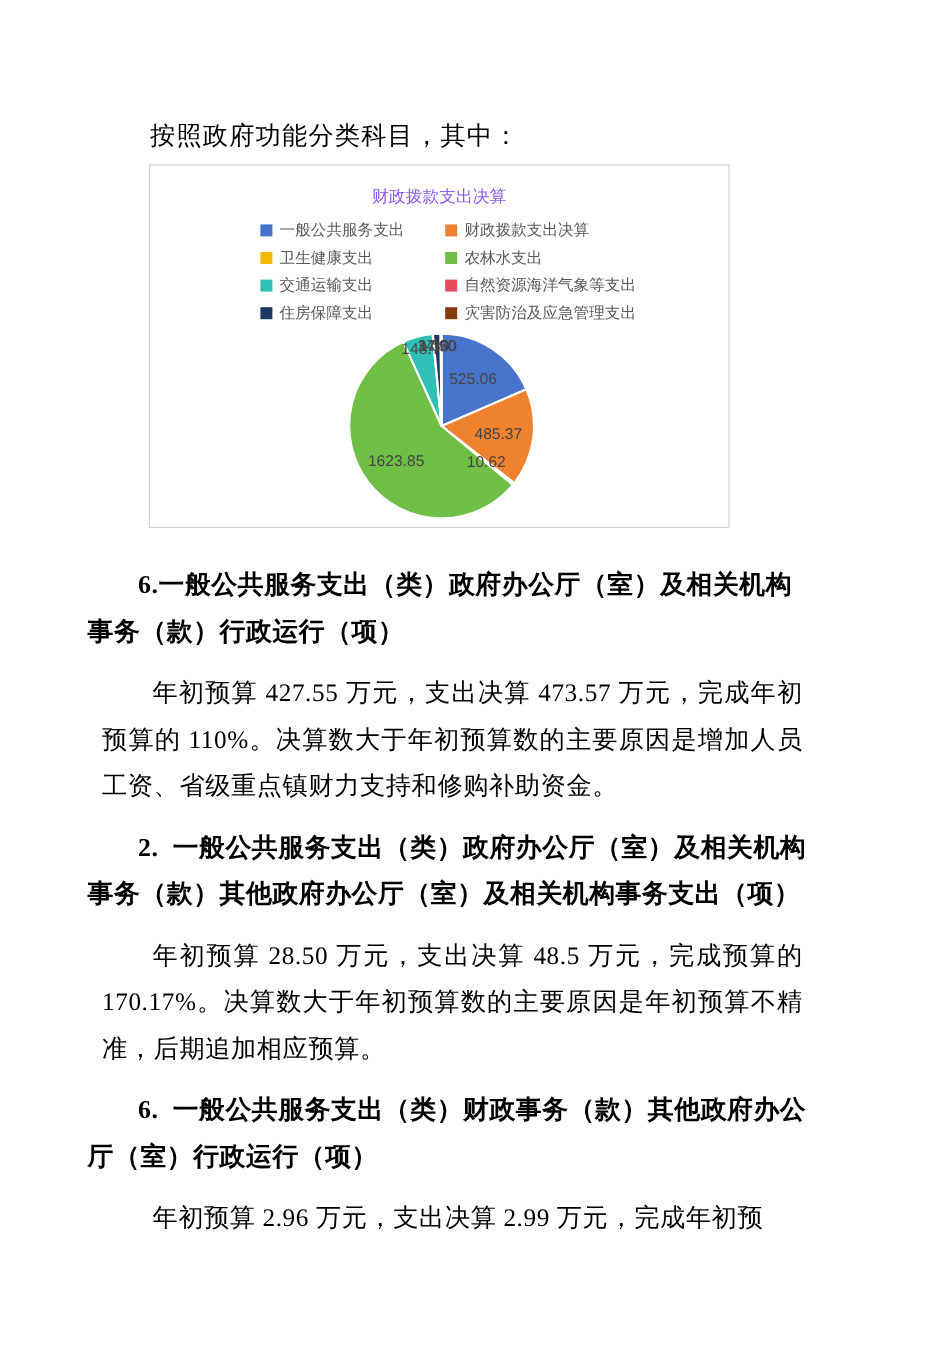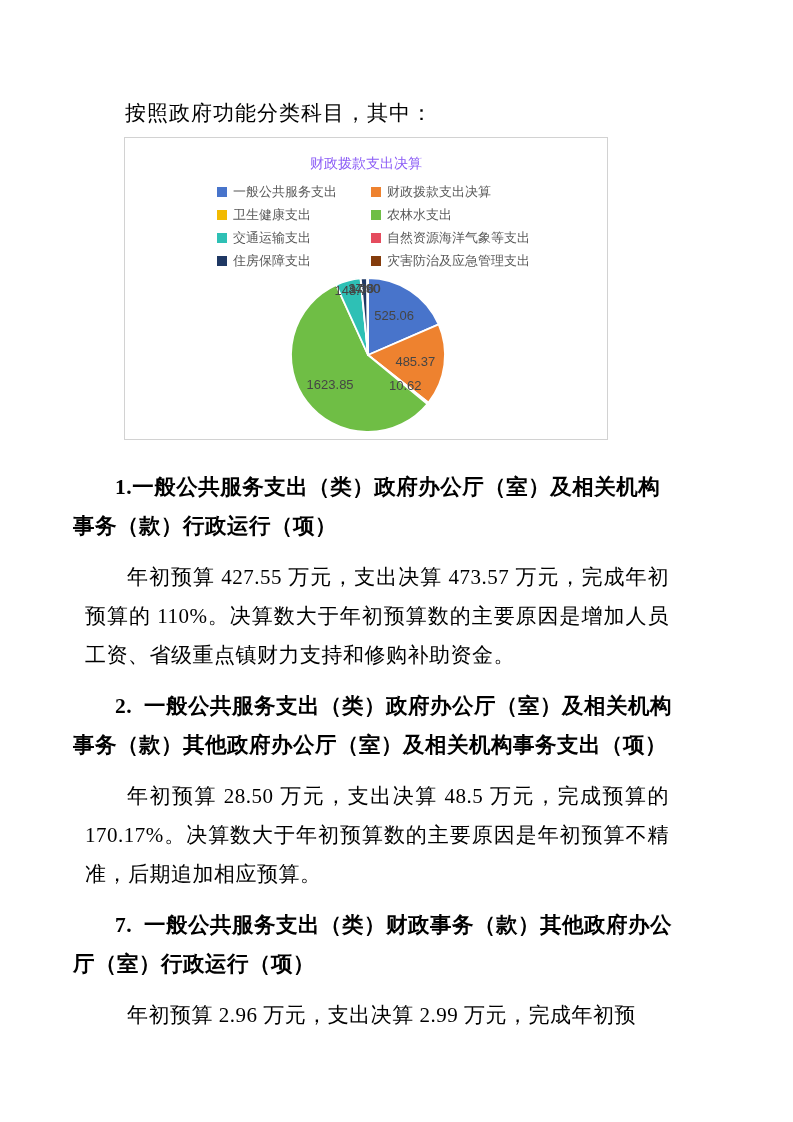--- a/index.html
+++ b/index.html
@@ -126,22 +126,22 @@
         <text x="290.3" y="227.7" text-anchor="middle" font-size="13" fill="#454545">485.37</text>
         <text x="280.2" y="251.5" text-anchor="middle" font-size="13" fill="#454545">10.62</text>
         <text x="205.1" y="250.5" text-anchor="middle" font-size="13" fill="#454545">1623.85</text>
         <text x="225.7" y="156.8" text-anchor="middle" font-size="13" fill="#454545">148.7</text>
         <text x="236.6" y="154.8" text-anchor="middle" font-size="13" fill="#454545">1.30</text>
         <text x="239.5" y="154.6" text-anchor="middle" font-size="13" fill="#454545">37.60</text>
         <text x="242.6" y="154.5" text-anchor="middle" font-size="13" fill="#454545">4.90</text>
       </svg>
   </figure>
 
-  <h2 class="sec-heading first">1.一般公共服务支出（类）政府办公厅（室）及相关机构事务（款）行政运行（项）</h2>
+  <h2 class="sec-heading first">6.一般公共服务支出（类）政府办公厅（室）及相关机构事务（款）行政运行（项）</h2>
   <p class="sec-body">年初预算 427.55 万元，支出决算 473.57 万元，完成年初预算的 110%。决算数大于年初预算数的主要原因是增加人员工资、省级重点镇财力支持和修购补助资金。</p>
 
   <h2 class="sec-heading">2.  一般公共服务支出（类）政府办公厅（室）及相关机构事务（款）其他政府办公厅（室）及相关机构事务支出（项）</h2>
   <p class="sec-body">年初预算 28.50 万元，支出决算 48.5 万元，完成预算的 170.17%。决算数大于年初预算数的主要原因是年初预算不精准，后期追加相应预算。</p>
 
-  <h2 class="sec-heading">7.  一般公共服务支出（类）财政事务（款）其他政府办公厅（室）行政运行（项）</h2>
+  <h2 class="sec-heading">6.  一般公共服务支出（类）财政事务（款）其他政府办公厅（室）行政运行（项）</h2>
   <p class="sec-body">年初预算 2.96 万元，支出决算 2.99 万元，完成年初预</p>
 
 </div>
 
 </body></html>

